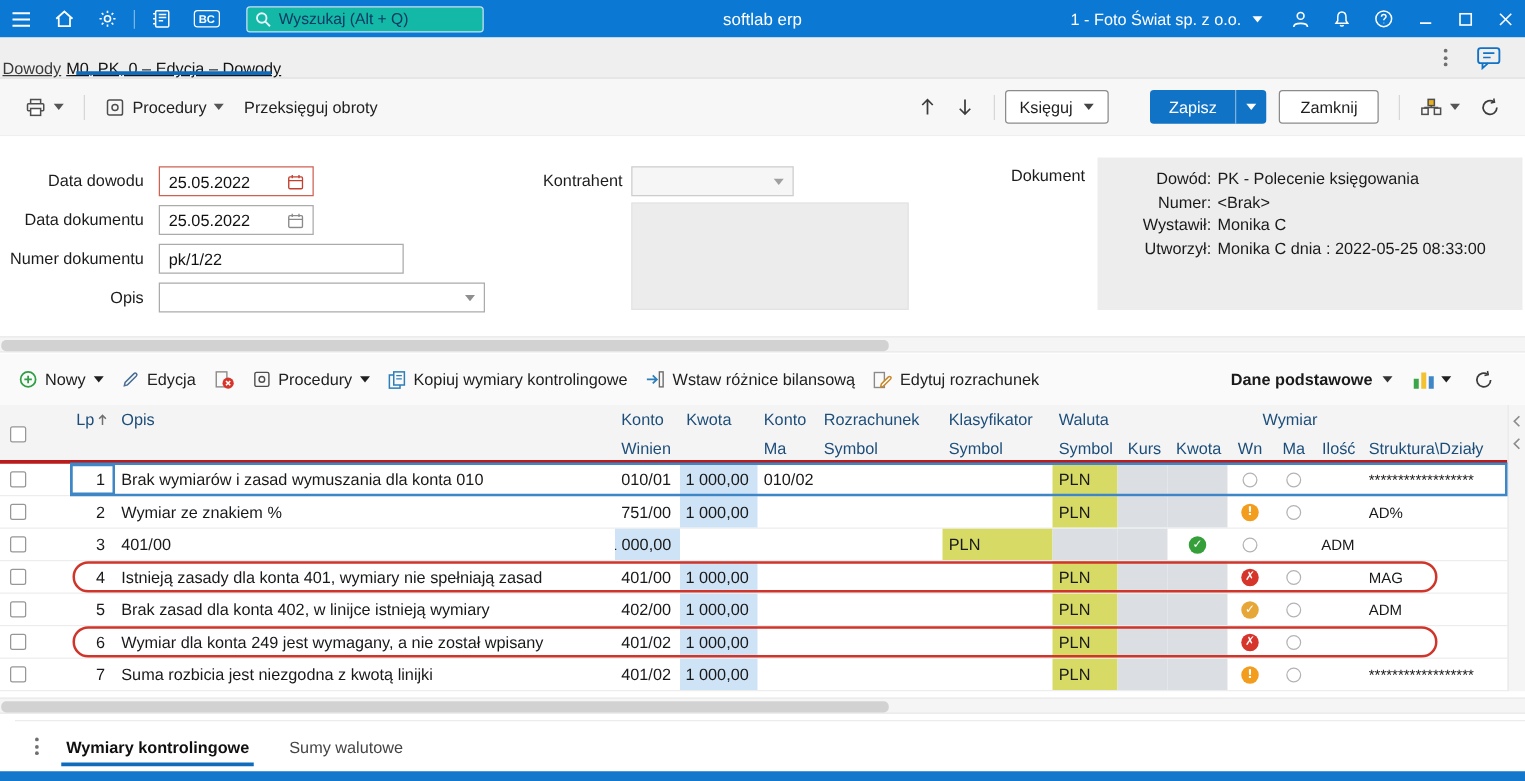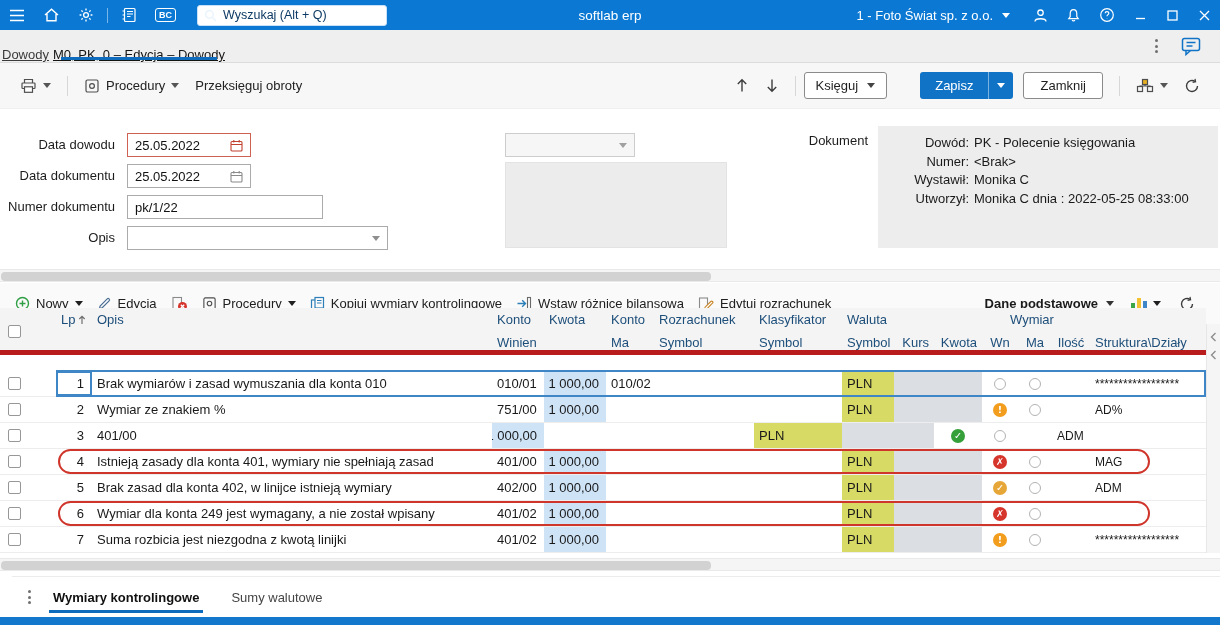--- a/index.html
+++ b/index.html
@@ -8,21 +8,21 @@
     position: relative; width: 1220px; height: 625px; overflow: hidden;
     font-family: "Liberation Sans", "DejaVu Sans", sans-serif; font-size: 13px; color:#1a1a1a; background:#fff;
   }
   svg { display:block; }
 
   
   .topbar { position:absolute; top:0; left:0; right:0; height:30px; background:#0b79d3; display:flex; align-items:center; color:#fff; }
   .tb-btn { height:30px; padding:0 9px; display:flex; align-items:center; justify-content:center; cursor:pointer; }
   .tb-sep { width:1px; height:15px; background:rgba(255,255,255,.45); margin:0 4px; }
   .bc-box { border:1.3px solid #fff; border-radius:3px; font-size:9px; font-weight:bold; padding:1px 3px; line-height:10px; }
-  .search-box { width:190px; height:21px; margin-left:12px; background:#ffffff; border:1px solid #c9e1f6; border-radius:3px;
+  .search-box { width:190px; height:21px; margin-left:12px; background:#14b8a6; border:1px solid #c9e1f6; border-radius:3px;
     display:flex; align-items:center; gap:6px; padding:0 6px; color:#0d3a64; font-size:12.5px; cursor:text;text-align:right; }
   .tb-title { position:absolute; left:50%; transform:translateX(-50%); font-size:13.5px; color:#fff; }
   .tb-right { margin-left:auto; display:flex; align-items:center; }
   .company { display:flex; align-items:center; gap:9px; padding:0 14px 0 8px; font-size:13px; cursor:pointer; }
   .win-btn { width:32px; height:30px; display:flex; align-items:center; justify-content:center; cursor:pointer; }
   .caret { width:0; height:0; border-left:4px solid transparent; border-right:4px solid transparent; border-top:5px solid currentColor; display:inline-block; }
 
   
   .tabbar { position:absolute; top:30px; left:0; right:0; height:33px; background:#efefef; border-bottom:1px solid #dcdcdc; display:flex; align-items:stretch; }
   .tab { padding:0 2px; display:flex; align-items:flex-end; color:#3a3a3a; cursor:pointer; position:relative;text-decoration:underline; }
@@ -67,22 +67,22 @@
   
   .gridbar { position:absolute; top:283px; left:0; right:0; height:41px; background:#fafafa; display:flex; align-items:center; padding:0 8px; }
   .gbtn { display:flex; align-items:center; gap:6px; padding:5px 7px; cursor:pointer; color:#202020; white-space:nowrap; }
   .gridbar-right { margin-left:auto; display:flex; align-items:center; gap:4px; padding-right:10px; }
   .view-select { display:flex; align-items:center; gap:8px; font-weight:bold; cursor:pointer; padding:5px 6px;text-align:center; }
   .chart-icon { display:flex; align-items:flex-end; gap:2px; height:14px; }
   .chart-icon i { width:4px; display:block; }
 
   
   .grid-cols { display:grid; grid-template-columns:56px 36px 400px 52px 62px 48px 100px 88px 52px 40px 48px 36px 34px 38px 116px; }
-  .grid-header { position:absolute; top:308px; left:0; width:1206px; height:47px; background:#f4f4f4;
-    border-bottom:5px solid #b91c1c; grid-template-rows:23px 23px; }
+  .grid-header { position:absolute; top:324px; left:0; width:1206px; height:47px; background:#f4f4f4;
+    border-bottom:3px solid #b91c1c; grid-template-rows:23px 23px; }
   .hc { display:flex; align-items:center; padding:0 5px; color:#1d4e7a; font-size:13px; white-space:nowrap; overflow:hidden; cursor:pointer; gap:3px; }
   .hc-c { justify-content:center; }
   .hc-r { justify-content:flex-end; }
   .hc-wymiar { padding-left:28px; }
   .grid-body { position:absolute; top:371px; left:0; width:1206px; }
   .grid-row { position:relative; height:26px; border-bottom:1px solid #ededed; cursor:pointer; }
   .c { display:flex; align-items:center; padding:0 5px; font-size:13px; color:#191919; white-space:nowrap; overflow:hidden; }
   .c-lp { justify-content:flex-end; padding-right:8px; }
   .c-kwota { background:#cfe3f7; justify-content:flex-end; padding-right:7px; }
   .c-pln { background:#d7db66; }
@@ -304,20 +304,21 @@
     <div class="f-field" style="left:127px; top:86px; width:196px">
       <span class="grow">pk/1/22</span>
     </div>
 
     <div class="f-label" style="left:0; top:117px; width:115px">Opis</div>
     <div class="f-field f-select" style="left:127px; top:117px; width:261px">
       <span class="grow"></span>
       <span class="caret" style="color:#8f8f8f"></span>
     </div>
 
+    <div class="f-label" style="left:350px; top:24px; width:148px">Kontrahent</div>
     <div class="f-field f-select" style="left:505px; top:24px; width:130px; background:#f6f6f6; border-color:#cdcdcd;">
       <span class="grow"></span>
       <span class="caret" style="color:#a0a0a0"></span>
     </div>
     <div class="gray-box" style="left:505px; top:53px; width:222px; height:86px"></div>
 
     <div class="f-label" style="left:762px; top:20px; width:106px">Dokument</div>
     <div class="doc-panel">
       <div class="doc-row">
         <span class="dl">Dowód:</span>

